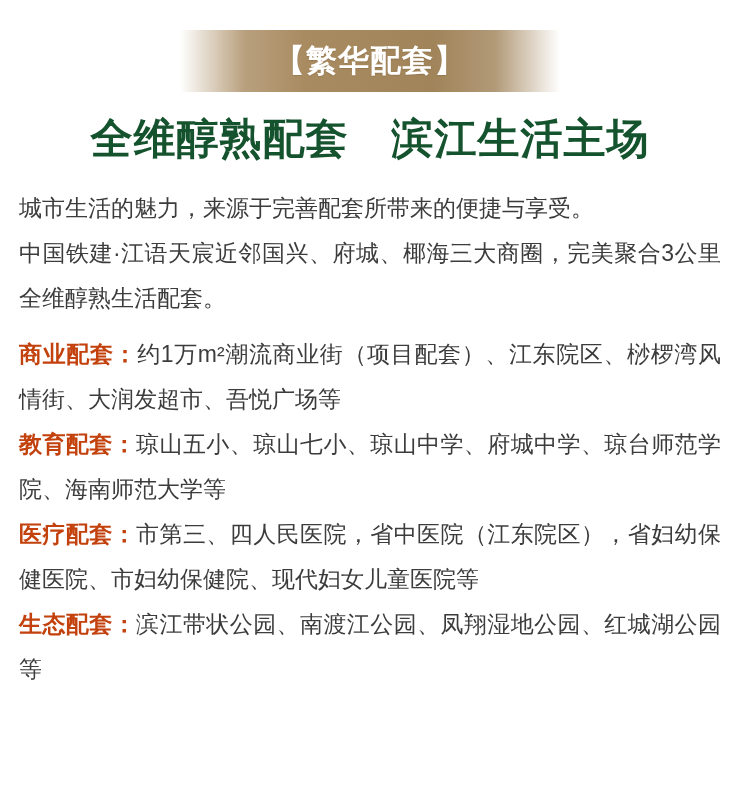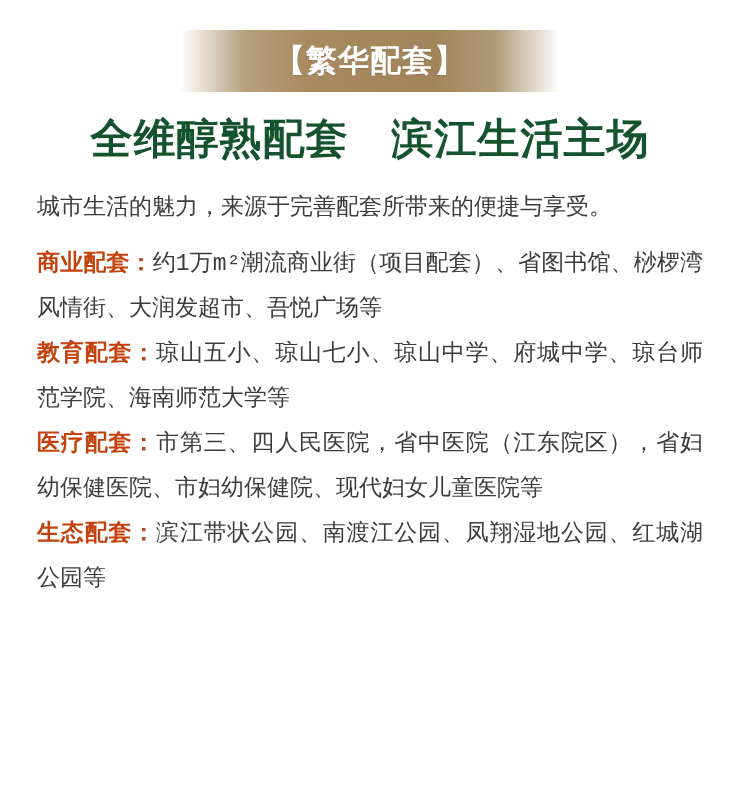--- a/index.html
+++ b/index.html
@@ -38,22 +38,21 @@
     margin-top: 22px;
     text-align: center;
     font-size: 42px;
     line-height: 50px;
     font-weight: bold;
     color: #14532d;
     letter-spacing: 1px;
   }
   .content {
     margin-top: 22px;
-    padding: 0 37px;
-    font-family: Liberation Mono, monospace;
+    padding: 0 19px;
   }
   .content p {
     font-size: 23px;
     line-height: 45px;
     color: #3c3c3c;
     text-align: justify;
   }
   .sections { margin-top: 11px; }
   .amenity-label {
     color: #c2410c;
@@ -65,21 +64,22 @@
 
 <div class="banner">
   <span class="banner-label">【繁华配套】</span>
 </div>
 
 <h1 class="page-title">全维醇熟配套　滨江生活主场</h1>
 
 <div class="content">
   <div class="intro">
     <p>城市生活的魅力，来源于完善配套所带来的便捷与享受。</p>
+    <p>中国铁建·江语天宸近邻国兴、府城、椰海三大商圈，完美聚合3公里全维醇熟生活配套。</p>
   </div>
 
   <div class="sections">
-    <p><span class="amenity-label">商业配套：</span><span>约1万m²潮流商业街（项目配套）、省图书馆、桫椤湾风情街、大润发超市、吾悦广场等</span></p>
+    <p><span class="amenity-label">商业配套：</span><span>约1万m²潮流商业街（项目配套）、江东院区、桫椤湾风情街、大润发超市、吾悦广场等</span></p>
     <p><span class="amenity-label">教育配套：</span><span>琼山五小、琼山七小、琼山中学、府城中学、琼台师范学院、海南师范大学等</span></p>
     <p><span class="amenity-label">医疗配套：</span><span>市第三、四人民医院，省中医院（江东院区），省妇幼保健医院、市妇幼保健院、现代妇女儿童医院等</span></p>
     <p><span class="amenity-label">生态配套：</span><span>滨江带状公园、南渡江公园、凤翔湿地公园、红城湖公园等</span></p>
   </div>
 </div>
 
 </body></html>

